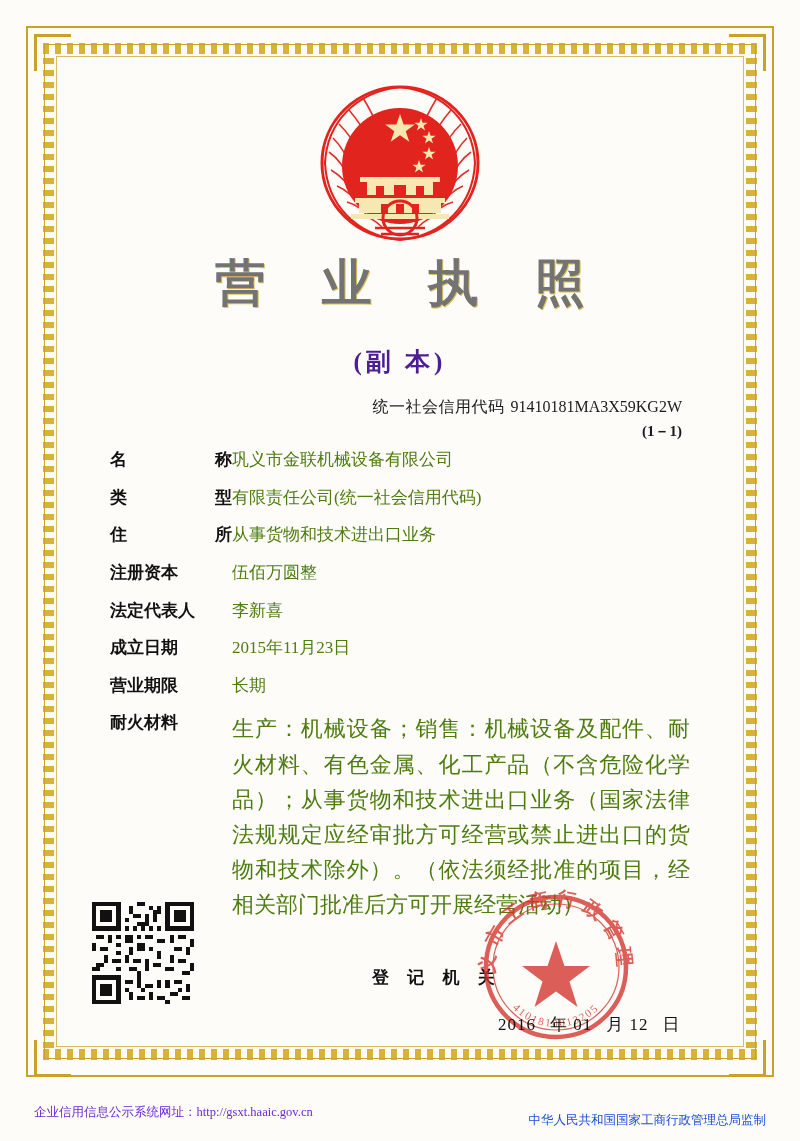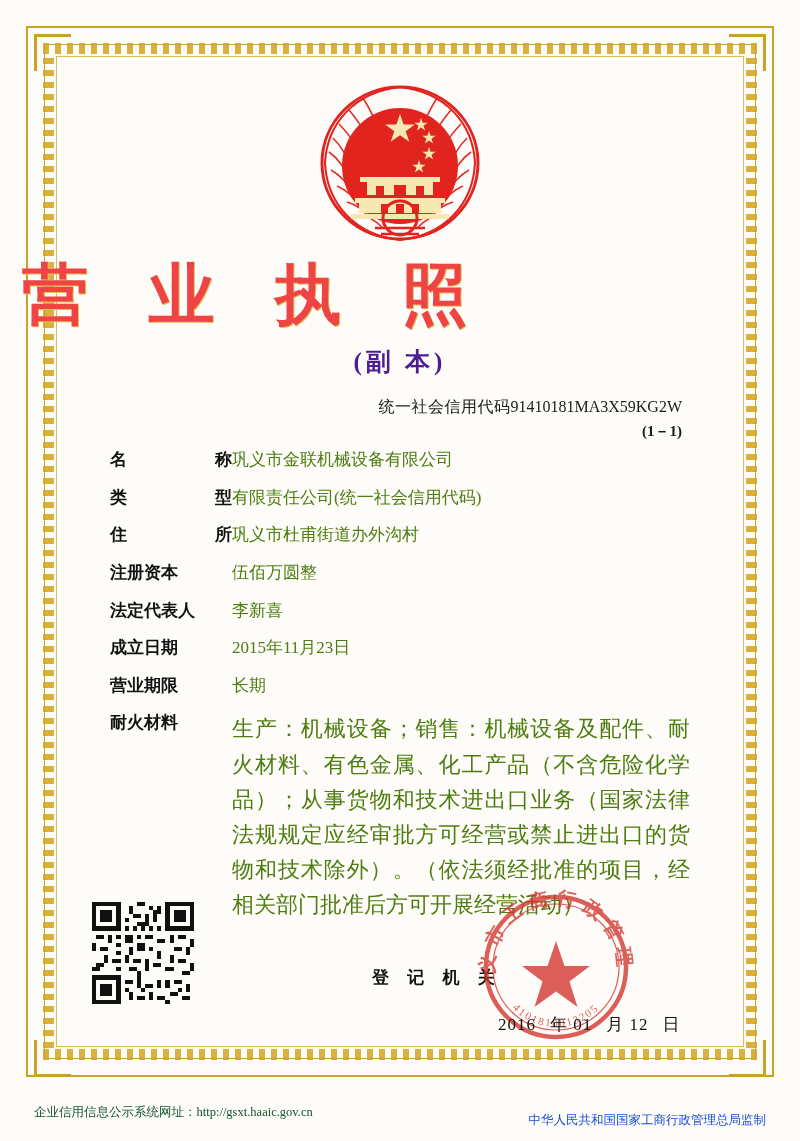--- a/index.html
+++ b/index.html
@@ -71,27 +71,27 @@
     width: 170px;
     height: 170px;
   }
   .emblem-wrap svg { display: block; }
 
   
   .title {
     position: absolute;
     left: 0; right: 0;
     top: 250px;
-    text-align: left;
+    text-align: center;
     font-family: "Liberation Serif", serif;
-    font-size: 66px;
+    font-size: 50px;
     font-weight: bold;
     letter-spacing: 22px;
     text-indent: 22px;
-    color: #ef4444;
+    color: #737373;
     text-shadow: 1px 1px 0 #e0c45d;
   }
   .subtitle {
     position: absolute;
     left: 0; right: 0;
     top: 345px;
     text-align: center;
     font-size: 25px;
     font-weight: bold;
     letter-spacing: 4px;
@@ -104,20 +104,21 @@
     right: 118px;
     top: 397px;
     font-size: 16px;
     color: #1b1b1b;
     letter-spacing: 0.5px;
     white-space: nowrap;
   }
   .credit-code .code-num {
     font-family: "Liberation Serif", serif;
     letter-spacing: 0px;
+    margin-left: 6px;
   }
   .sheet-no {
     position: absolute;
     right: 118px;
     top: 422px;
     font-size: 15px;
     color: #1b1b1b;
     font-weight: bold;
   }
 
@@ -199,21 +200,21 @@
     height: 168px;
     opacity: 0.78;
   }
 
   
   .footer-left {
     position: absolute;
     left: 34px;
     bottom: 20px;
     font-size: 12.5px;
-    color: #14532d;
+    color: #6d28d9;
     margin-top: 36px;
   }
   .footer-right {
     position: absolute;
     right: 34px;
     bottom: 12px;
     font-size: 12.5px;
     color: #1d4ed8;
     font-family: Liberation Mono, monospace;
   }
@@ -321,21 +322,21 @@
         <span>型</span>
       </div>
       <div class="field-value">有限责任公司(统一社会信用代码)</div>
     </div>
 
     <div class="field-row">
       <div class="field-label">
         <span>住</span>
         <span>所</span>
       </div>
-      <div class="field-value">巩义市杜甫街道办外沟村</div>
+      <div class="field-value">从事货物和技术进出口业务</div>
     </div>
 
     <div class="field-row">
       <div class="field-label">
         <span>注册资本</span>
       </div>
       <div class="field-value">伍佰万圆整</div>
     </div>
 
     <div class="field-row">

